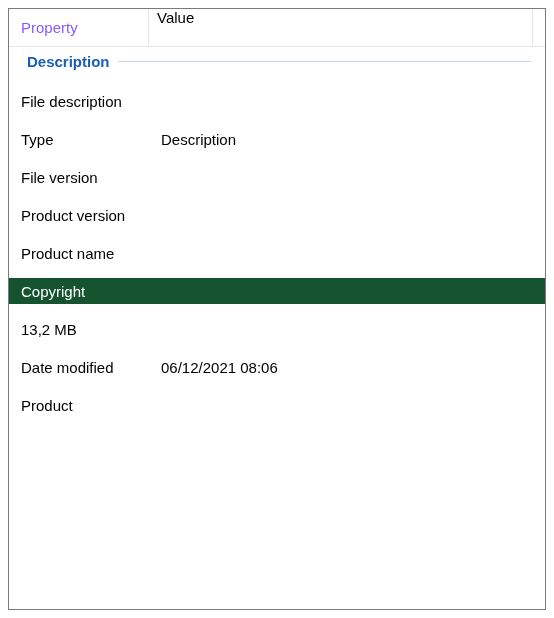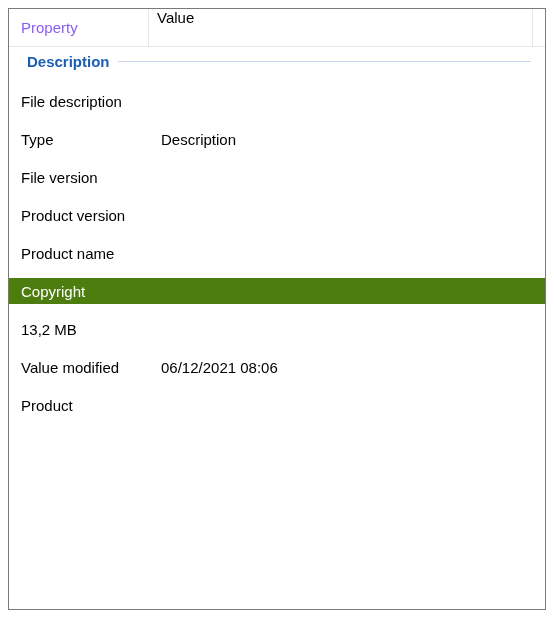--- a/index.html
+++ b/index.html
@@ -63,21 +63,21 @@
       margin-right: 14px;
     }
     .row {
       display: flex;
       height: 26px;
       align-items: center;
       padding-left: 12px;
       margin-top: 12px;
     }
     .row.selected {
-      background: #4d7c0f;
+      background: #14532d;
       color: #fff;
     }
     .row .prop {
       width: 140px;
     }
     .row .val {
       flex: 1;
     }
   </style>
 </head>
@@ -121,21 +121,21 @@
         <div class="val"></div>
       </div>
       <div class="row selected">
         <div class="prop">Copyright</div>
         <div class="val"></div>
       </div>
       <div class="row">
         <div class="val">13,2 MB</div>
       </div>
       <div class="row">
-        <div class="prop">Value modified</div>
+        <div class="prop">Date modified</div>
         <div class="val">06/12/2021 08:06</div>
       </div>
       <div class="row">
         <div class="prop">Product</div>
         <div class="val"></div>
       </div>
     </div>
 
 </div>
 

